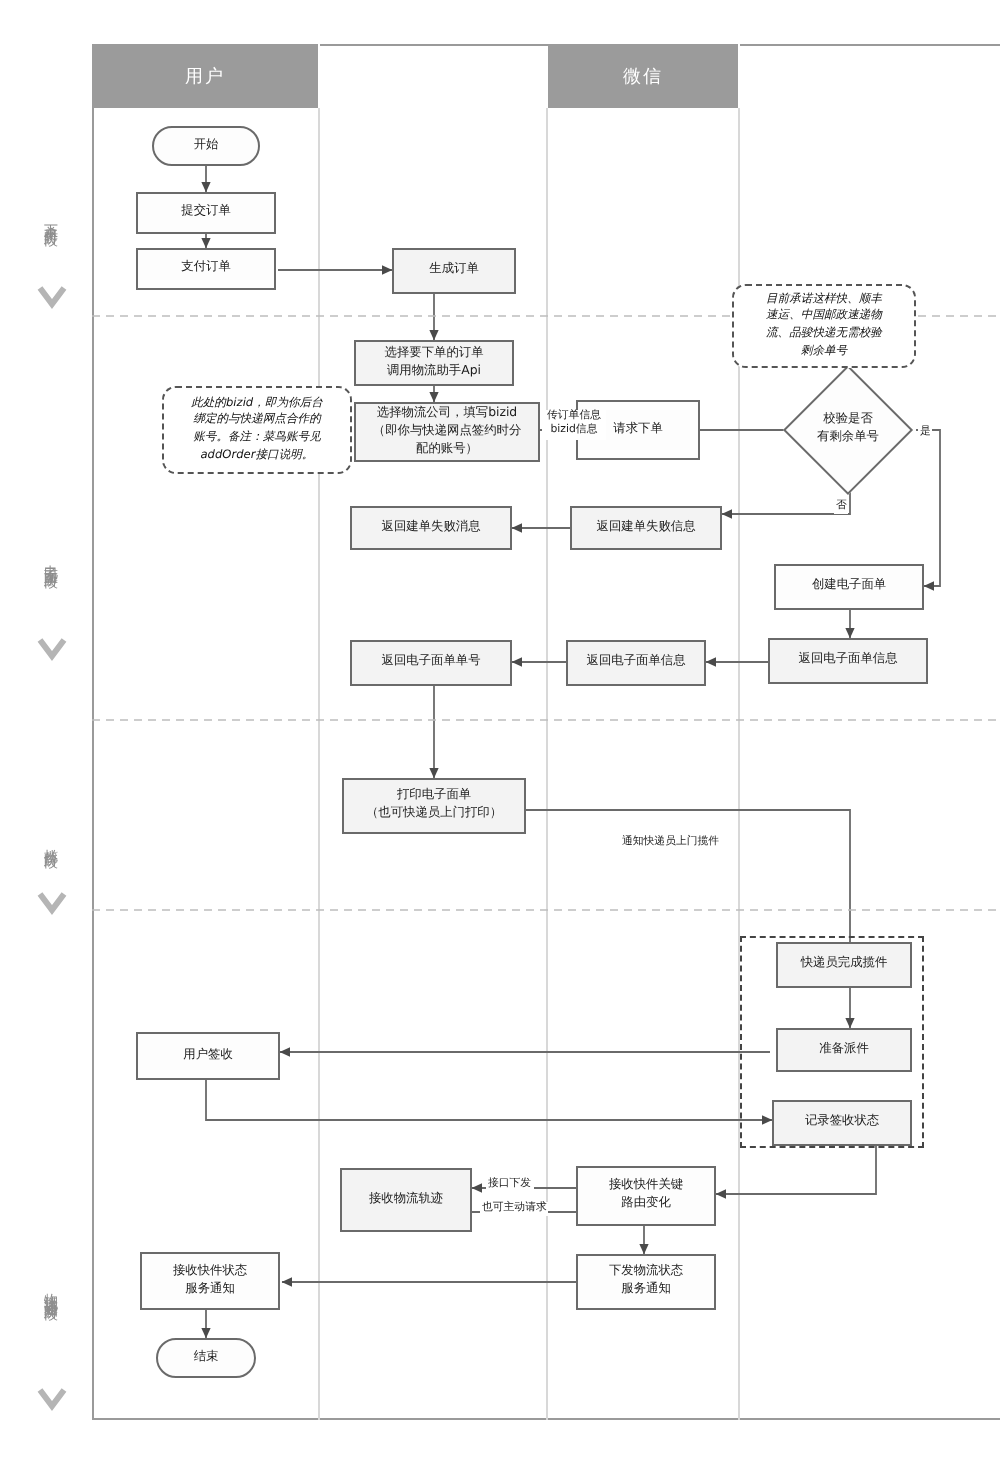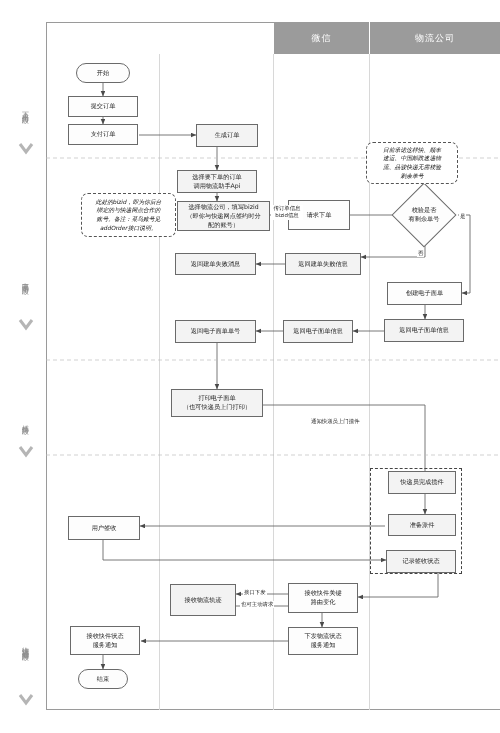--- a/index.html
+++ b/index.html
@@ -53,25 +53,25 @@
           padding:0 1px;line-height:1.35;text-align:center;white-space:nowrap;}
   .elabel.multi{white-space:normal;}
 </style>
 </head>
 <body>
 
 <div id="canvas">
 
   <div class="lane-frame"></div>
 
+  <div class="lane-head" style="left:46px;width:114px;">
+      <span>用户</span>
+    </div>
   <div class="lane-head" style="left:274px;width:96px;">
       <span>微信</span>
-    </div>
-  <div class="lane-head" style="left:370px;width:130px;border-right:none;">
-      <span>物流公司</span>
     </div>
 
   <div class="lane-col" style="left:46px;width:114px;"></div>
   <div class="lane-col" style="left:160px;width:114px;"></div>
   <div class="lane-col" style="left:274px;width:96px;"></div>
   <div class="lane-col" style="left:370px;width:130px;border-right:none;"></div>
 
   <div class="phase" style="top:78px;height:62px;">下单支付阶段</div>
   <div class="phase-chev" style="top:142px;">
     <svg viewBox="0 0 16 14">

